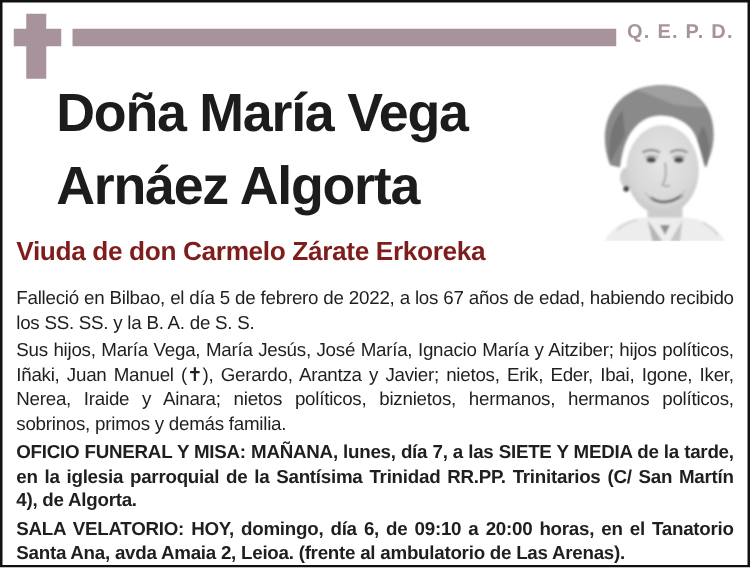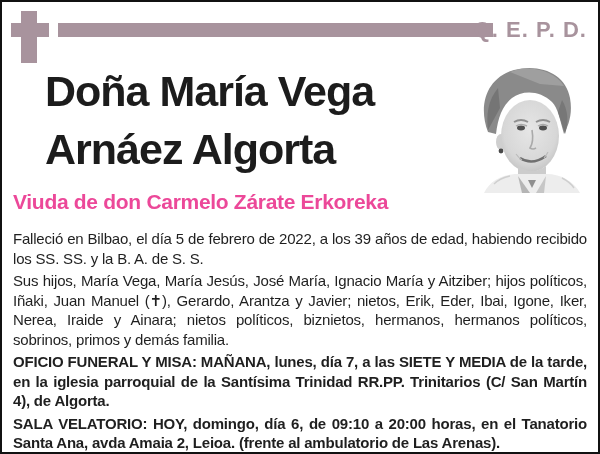--- a/index.html
+++ b/index.html
@@ -23,41 +23,41 @@
   .cross-h {
     position: absolute; left: 9px; top: 21px;
     width: 38px; height: 14px; background: #a8939d;
   }
   .header-rule {
     position: absolute; left: 56px; top: 21px;
     width: 435px; height: 14px; background: #a8939d;
   }
   .qepd {
     position: absolute; right: 11px; top: 15px;
-    font-size: 22px; font-weight: 700; letter-spacing: 1px;
+    font-size: 16px; font-weight: 700; letter-spacing: 1px;
     color: #a8939d; white-space: nowrap;
   }
 
   
   .photo {
     position: absolute; left: 468px; top: 58px;
     width: 115px; height: 133px;
   }
   .photo svg { display: block; width: 100%; height: 100%; }
 
   
   .title {
     position: absolute; left: 11px; top: 60px; width: 450px;
     font-size: 43px; line-height: 58px; font-weight: 700;
     letter-spacing: -1px; color: #1c1c1c; margin-left: 32px;
   }
   .subtitle {
     position: absolute; left: 11px; top: 188px; width: 450px;
     font-size: 21px; font-weight: 700; letter-spacing: -0.3px;
-    color: #ec4899;
+    color: #7f1d1d;
   }
 
   
   .body {
     position: absolute; left: 11px; top: 227px; width: 574px;
     font-size: 15px; line-height: 19.5px; letter-spacing: -0.2px;
     color: #1f1f1f; text-align: justify;
   }
   .body p { margin-bottom: 3px; }
   .body p.strong { font-weight: 700; }
@@ -129,19 +129,19 @@
   </div>
 
   <h1 class="title">
     <span>Doña María Vega</span><br>
     <span>Arnáez Algorta</span>
   </h1>
 
   <h2 class="subtitle">Viuda de don Carmelo Zárate Erkoreka</h2>
 
   <div class="body">
-    <p>Falleció en Bilbao, el día 5 de febrero de 2022, a los 39 años de edad, habiendo recibido los SS. SS. y la B. A. de S. S.</p>
+    <p>Falleció en Bilbao, el día 5 de febrero de 2022, a los 67 años de edad, habiendo recibido los SS. SS. y la B. A. de S. S.</p>
     <p>Sus hijos, María Vega, María Jesús, José María, Ignacio María y Aitziber; hijos políticos, Iñaki, Juan Manuel (✝), Gerardo, Arantza y Javier; nietos, Erik, Eder, Ibai, Igone, Iker, Nerea, Iraide y Ainara; nietos políticos, biznietos, hermanos, hermanos políticos, sobrinos, primos y demás familia.</p>
     <p class="strong">OFICIO FUNERAL Y MISA: MAÑANA, lunes, día 7, a las SIETE Y MEDIA de la tarde, en la iglesia parroquial de la Santísima Trinidad RR.PP. Trinitarios (C/ San Martín 4), de Algorta.</p>
     <p class="strong">SALA VELATORIO: HOY, domingo, día 6, de 09:10 a 20:00 horas, en el Tanatorio Santa Ana, avda Amaia 2, Leioa. (frente al ambulatorio de Las Arenas).</p>
   </div>
 
 </div>
 
 </body></html>

